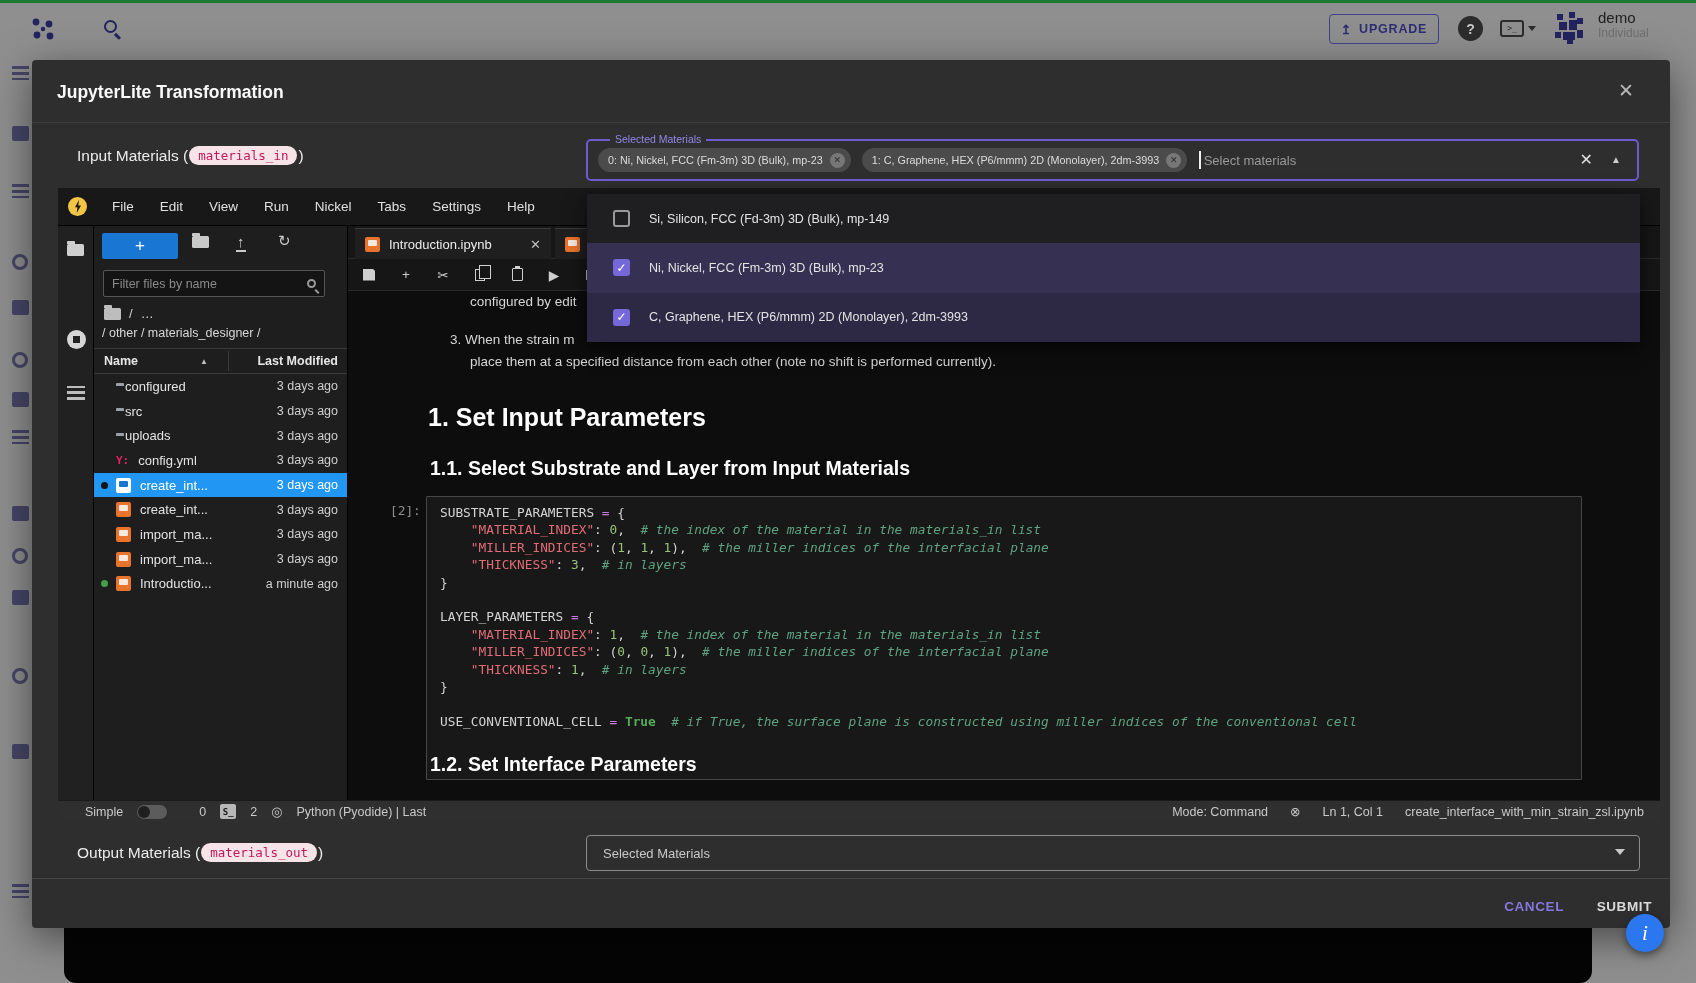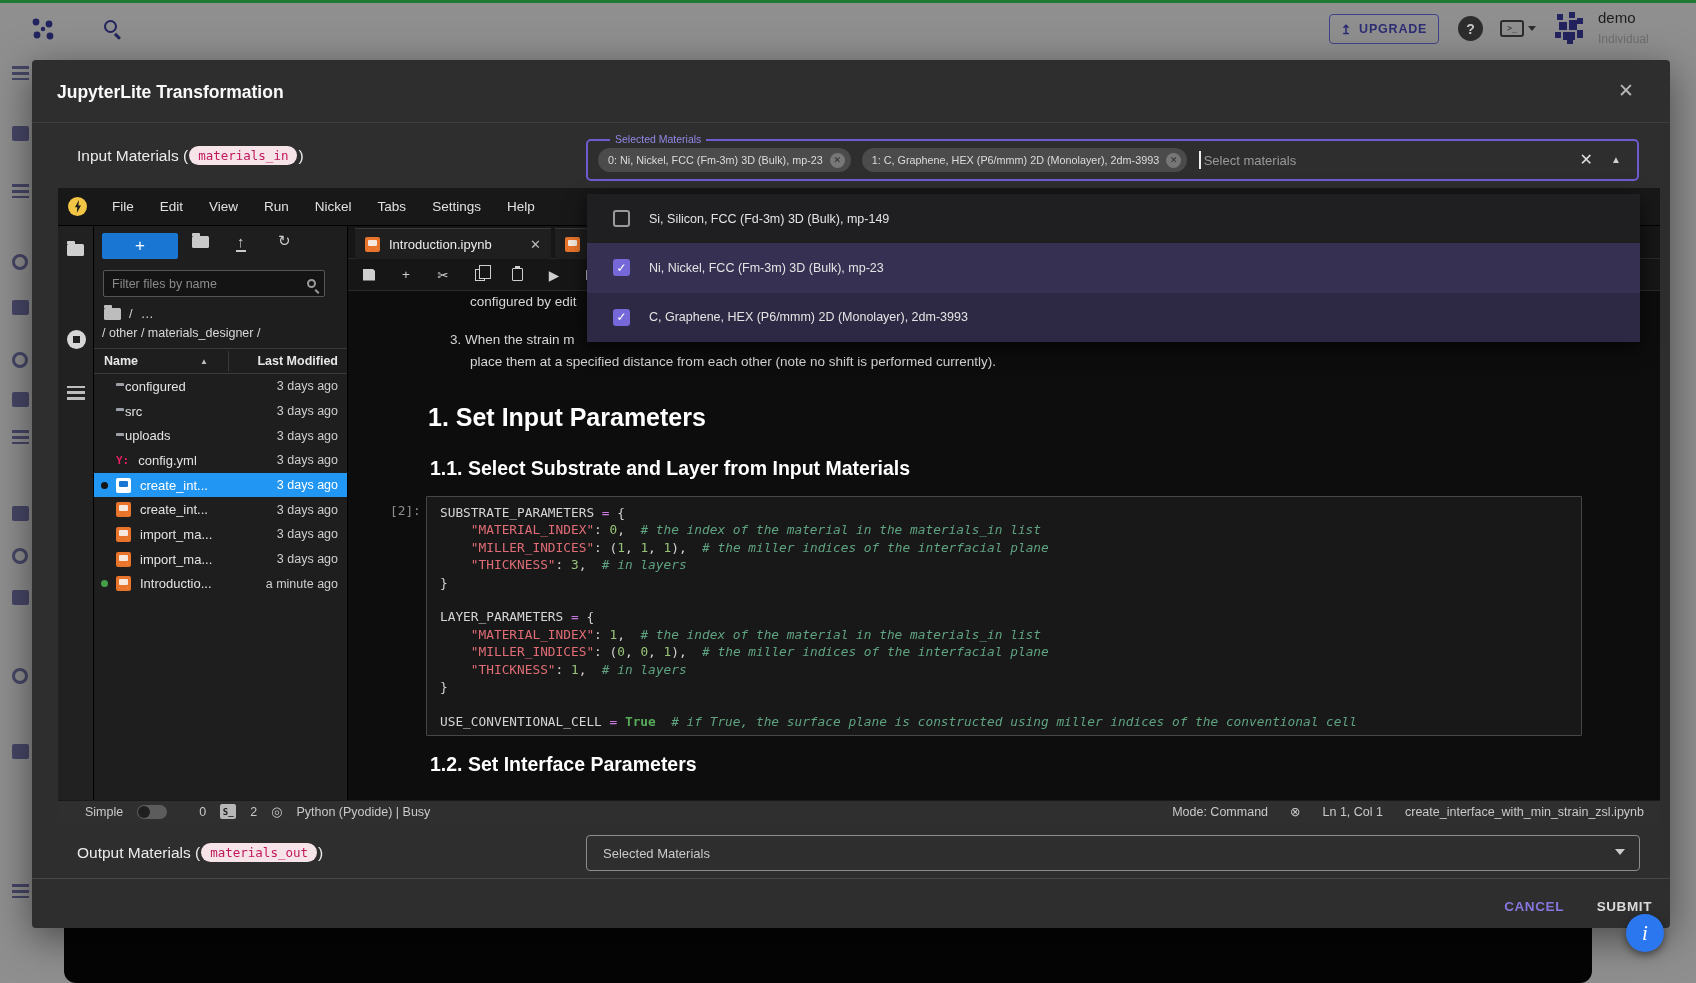--- a/index.html
+++ b/index.html
@@ -13,21 +13,21 @@
   .search-ico { position:absolute; left:104px; top:20px; width:13px; height:13px; border:2.5px solid #23235f; border-radius:50%; }
   .search-ico::after { content:""; position:absolute; left:10px; top:11px; width:2.5px; height:7px; background:#23235f; transform:rotate(-45deg); }
   .upgrade-btn { position:absolute; left:1329px; top:14px; width:110px; height:30px; border:1px solid #42428a; border-radius:4px; color:#2d2d74; font-size:12.5px; font-weight:bold; letter-spacing:.8px; display:flex; align-items:center; justify-content:center; gap:7px; }
   .help-btn { position:absolute; left:1458px; top:16px; width:25px; height:25px; border-radius:50%; background:#2d2d2d; color:#c9c9c9; font-size:14px; font-weight:bold; display:flex; align-items:center; justify-content:center; }
   .term-btn { position:absolute; left:1500px; top:20px; display:flex; align-items:center; gap:4px; }
   .term-box { width:24px; height:17px; border:2px solid #2c2c2c; border-radius:3px; color:#2c2c2c; font-size:8px; font-family:"DejaVu Sans Mono",monospace; display:flex; align-items:center; justify-content:center; }
   .caret-down-s { width:0; height:0; border-left:4px solid transparent; border-right:4px solid transparent; border-top:5px solid #2c2c2c; }
   .avatar { position:absolute; left:1549px; top:8px; width:40px; height:40px; }
   .userblock { position:absolute; left:1598px; top:9px; }
   .username { font-size:15px; color:#1e1e1e; }
-  .userplan { font-size:12px; color:#6f6f6f; margin-top:6px; }
+  .userplan { font-size:12px; color:#6f6f6f; margin-top:0; }
 
   .side-strip-icon { position:absolute; left:12px; width:17px; height:14px; opacity:.8; }
   .ssq { background:#34345e; border-radius:2px; height:15px; }
   .sbars { background:linear-gradient(#34345e 0 3px, transparent 3px 6px, #34345e 6px 9px, transparent 9px 12px, #34345e 12px 15px); }
   .scirc { border:3px solid #34345e; border-radius:50%; width:16px; height:16px; background:transparent; }
 
   .desktop-panel { position:absolute; left:64px; top:880px; width:1528px; height:103px; background:#050505; border-radius:12px; }
 
   
   .modal { position:absolute; left:32px; top:60px; width:1638px; height:868px; background:#2e2e2e; border-radius:4px; box-shadow:0 10px 40px rgba(0,0,0,.5); }
@@ -119,21 +119,21 @@
   .i-copy::after { content:""; position:absolute; left:2.5px; top:-4.5px; width:10px; height:12px; border:1.5px solid #cfcfcf; background:#161616; }
   .i-paste { width:11px; height:13px; border:1.5px solid #cfcfcf; border-radius:1px; position:relative; }
   .i-paste::after { content:""; position:absolute; left:2px; top:-3px; width:5px; height:3px; background:#cfcfcf; }
   .i-stop { width:10px; height:10px; background:#cfcfcf; }
 
   .nbcontent { position:absolute; left:0; top:65px; right:0; bottom:0; background:#0d0d0d; overflow:hidden; }
   .md { position:absolute; color:#d6d6d6; font-size:13.5px; }
   .h1 { position:absolute; color:#fff; font-size:25px; font-weight:bold; }
   .h2 { position:absolute; color:#fff; font-size:19.5px; font-weight:bold; }
   .cell-label { position:absolute; left:42px; top:212px; font-family:"DejaVu Sans Mono",monospace; font-size:12.8px; color:#8f8f8f; }
-  .codecell { position:absolute; left:78px; top:205px; width:1156px; height:240px; background:#181818; border:1px solid #474747; border-radius:1px; padding:7px 13px; }
+  .codecell { position:absolute; left:78px; top:205px; width:1156px; height:284px; background:#181818; border:1px solid #474747; border-radius:1px; padding:7px 13px; }
   .cl { font-family:"DejaVu Sans Mono",monospace; font-size:12.8px; line-height:17.4px; white-space:pre; color:#d4d4d4; }
   .tk-k { color:#e06c75; }
   .tk-n { color:#98c379; }
   .tk-o { color:#c678dd; }
   .tk-b { color:#57ab5a; font-weight:bold; }
   .tk-c { color:#5fa381; font-style:italic; }
 
   .jstatus { position:absolute; left:0; bottom:0; width:100%; height:22px; background:#2f2f2f; border-top:1px solid #1a1a1a; display:flex; align-items:center; color:#c9c9c9; font-size:12.5px; }
   .js-left { display:flex; align-items:center; gap:14px; padding-left:27px; }
   .toggle { width:30px; height:14px; background:#5c5c5c; border-radius:7px; position:relative; }
@@ -415,21 +415,21 @@
     </div>
 
     <div class="jstatus">
       <div class="js-left">
         <span>Simple</span>
         <span class="toggle"></span>
         <span style="margin-left:18px">0</span>
         <span class="sbadge">S_</span>
         <span>2</span>
         <span class="kico">◎</span>
-        <span>Python (Pyodide) | Busy</span>
+        <span>Python (Pyodide) | Last</span>
       </div>
       <div class="js-right">
         <span>Mode: Command</span>
         <span>⊗</span>
         <span>Ln 1, Col 1</span>
         <span>create_interface_with_min_strain_zsl.ipynb</span>
       </div>
     </div>
   </div>
 

